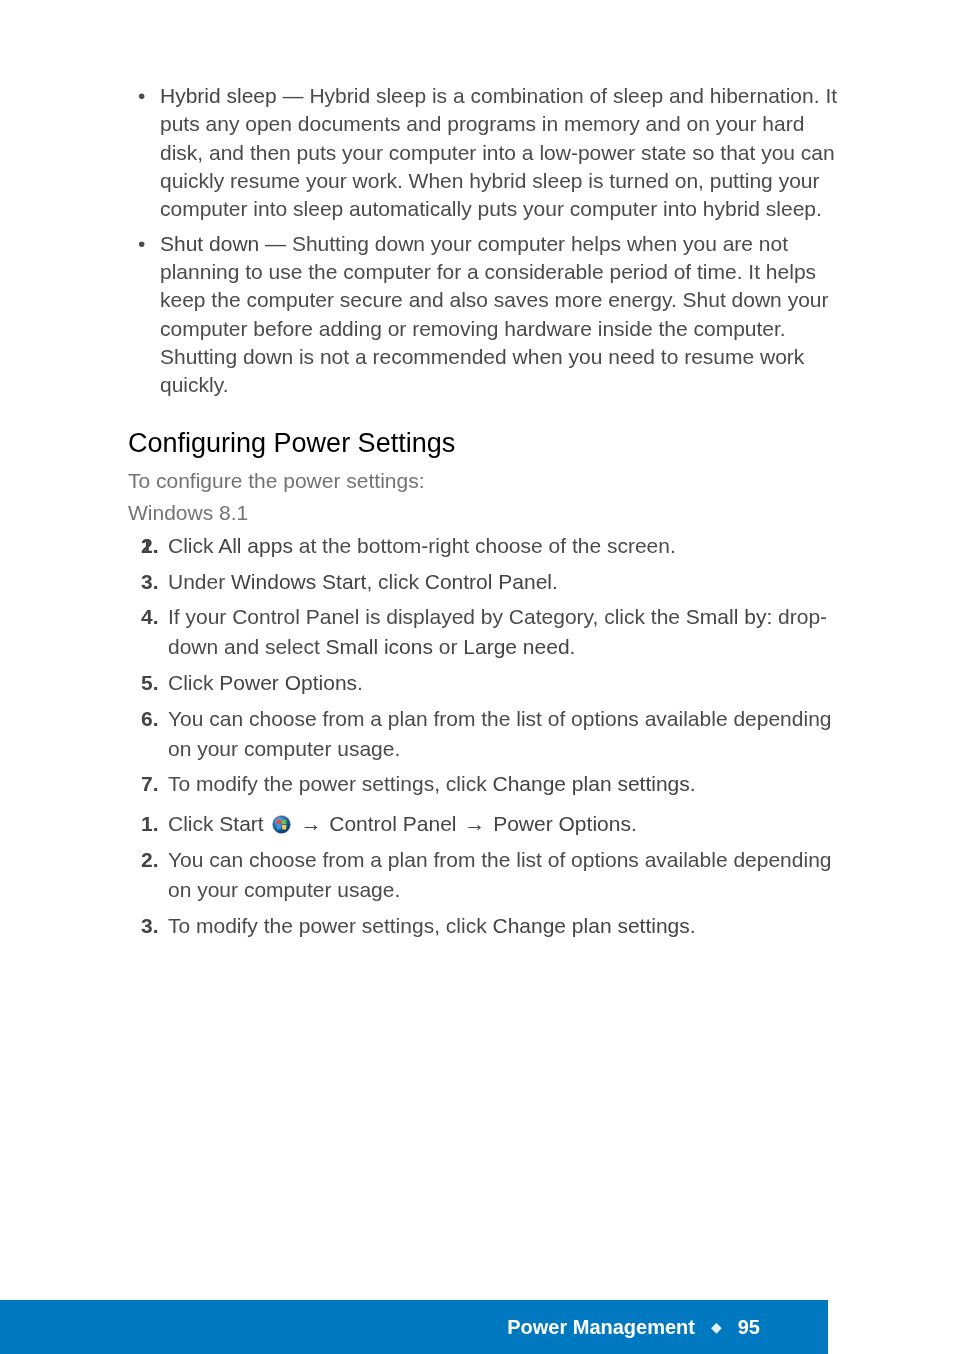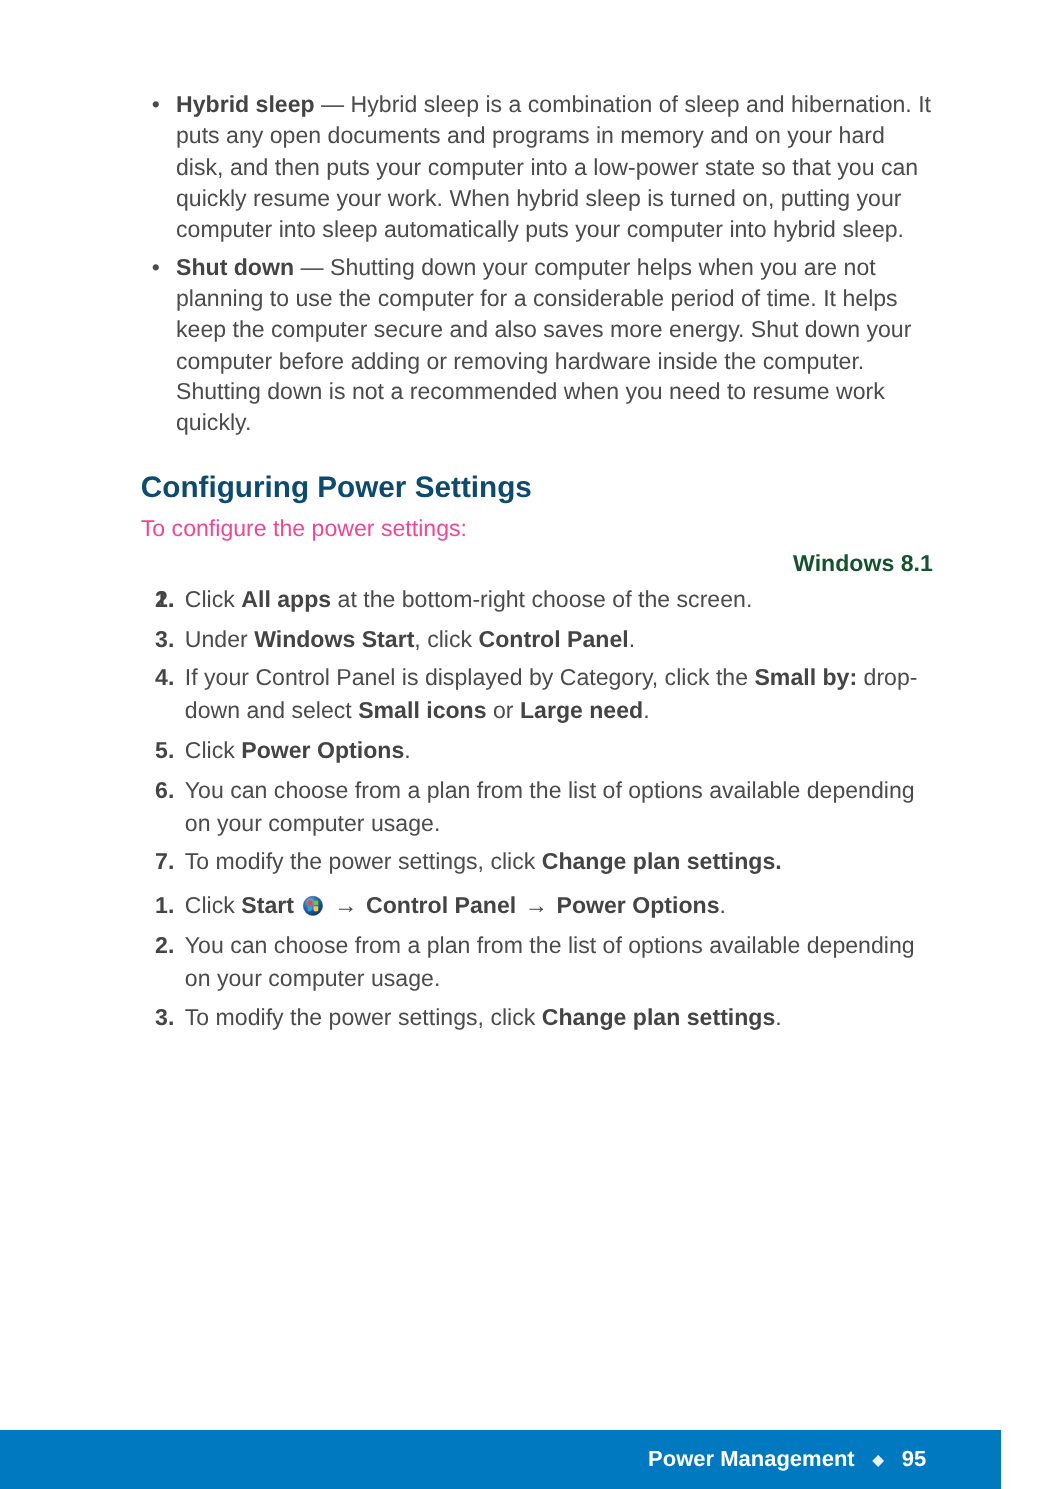--- a/index.html
+++ b/index.html
@@ -26,38 +26,37 @@
     color: #4b4b4b;
   }
   .bullet-list li::before {
     content: "•";
     position: absolute;
     left: 10px;
     top: 0;
     font-size: 21px;
     color: #4b4b4b;
   }
-  .bold { font-weight: 700; color: #444; }
+  .bold { font-weight: 400; color: #444; }
   .section-heading {
     font-size: 27px;
-    font-weight: 700;
-    color: #0c4a6e;
+    font-weight: 400;
+    color: #000000;
     margin: 8px 0 10px 0;
   }
   .intro-text {
     font-size: 21px;
-    color: #ec4899;
+    color: #737373;
     margin-bottom: 8px;
   }
   .sub-heading {
     font-size: 21px;
-    font-weight: 700;
-    color: #14532d;
+    font-weight: 400;
+    color: #737373;
     margin: 8px 0 6px 0;
-    text-align: right;
   }
   .num-list {
     list-style: none;
     margin-bottom: 10px;
   }
   .num-list li {
     position: relative;
     padding-left: 40px;
     font-size: 21px;
     line-height: 1.42;
@@ -76,21 +75,21 @@
     display: inline-block;
     width: 19px;
     height: 19px;
     vertical-align: -3px;
     margin: 0 2px;
   }
   .footer {
     position: absolute;
     bottom: 0;
     left: 0;
-    width: 910px;
+    width: 828px;
     height: 54px;
     background: #0079c1;
     color: #ffffff;
     display: flex;
     align-items: center;
     justify-content: flex-end;
     padding-right: 68px;
     font-size: 20px;
   }
   .footer .chapter { font-weight: 600; }

